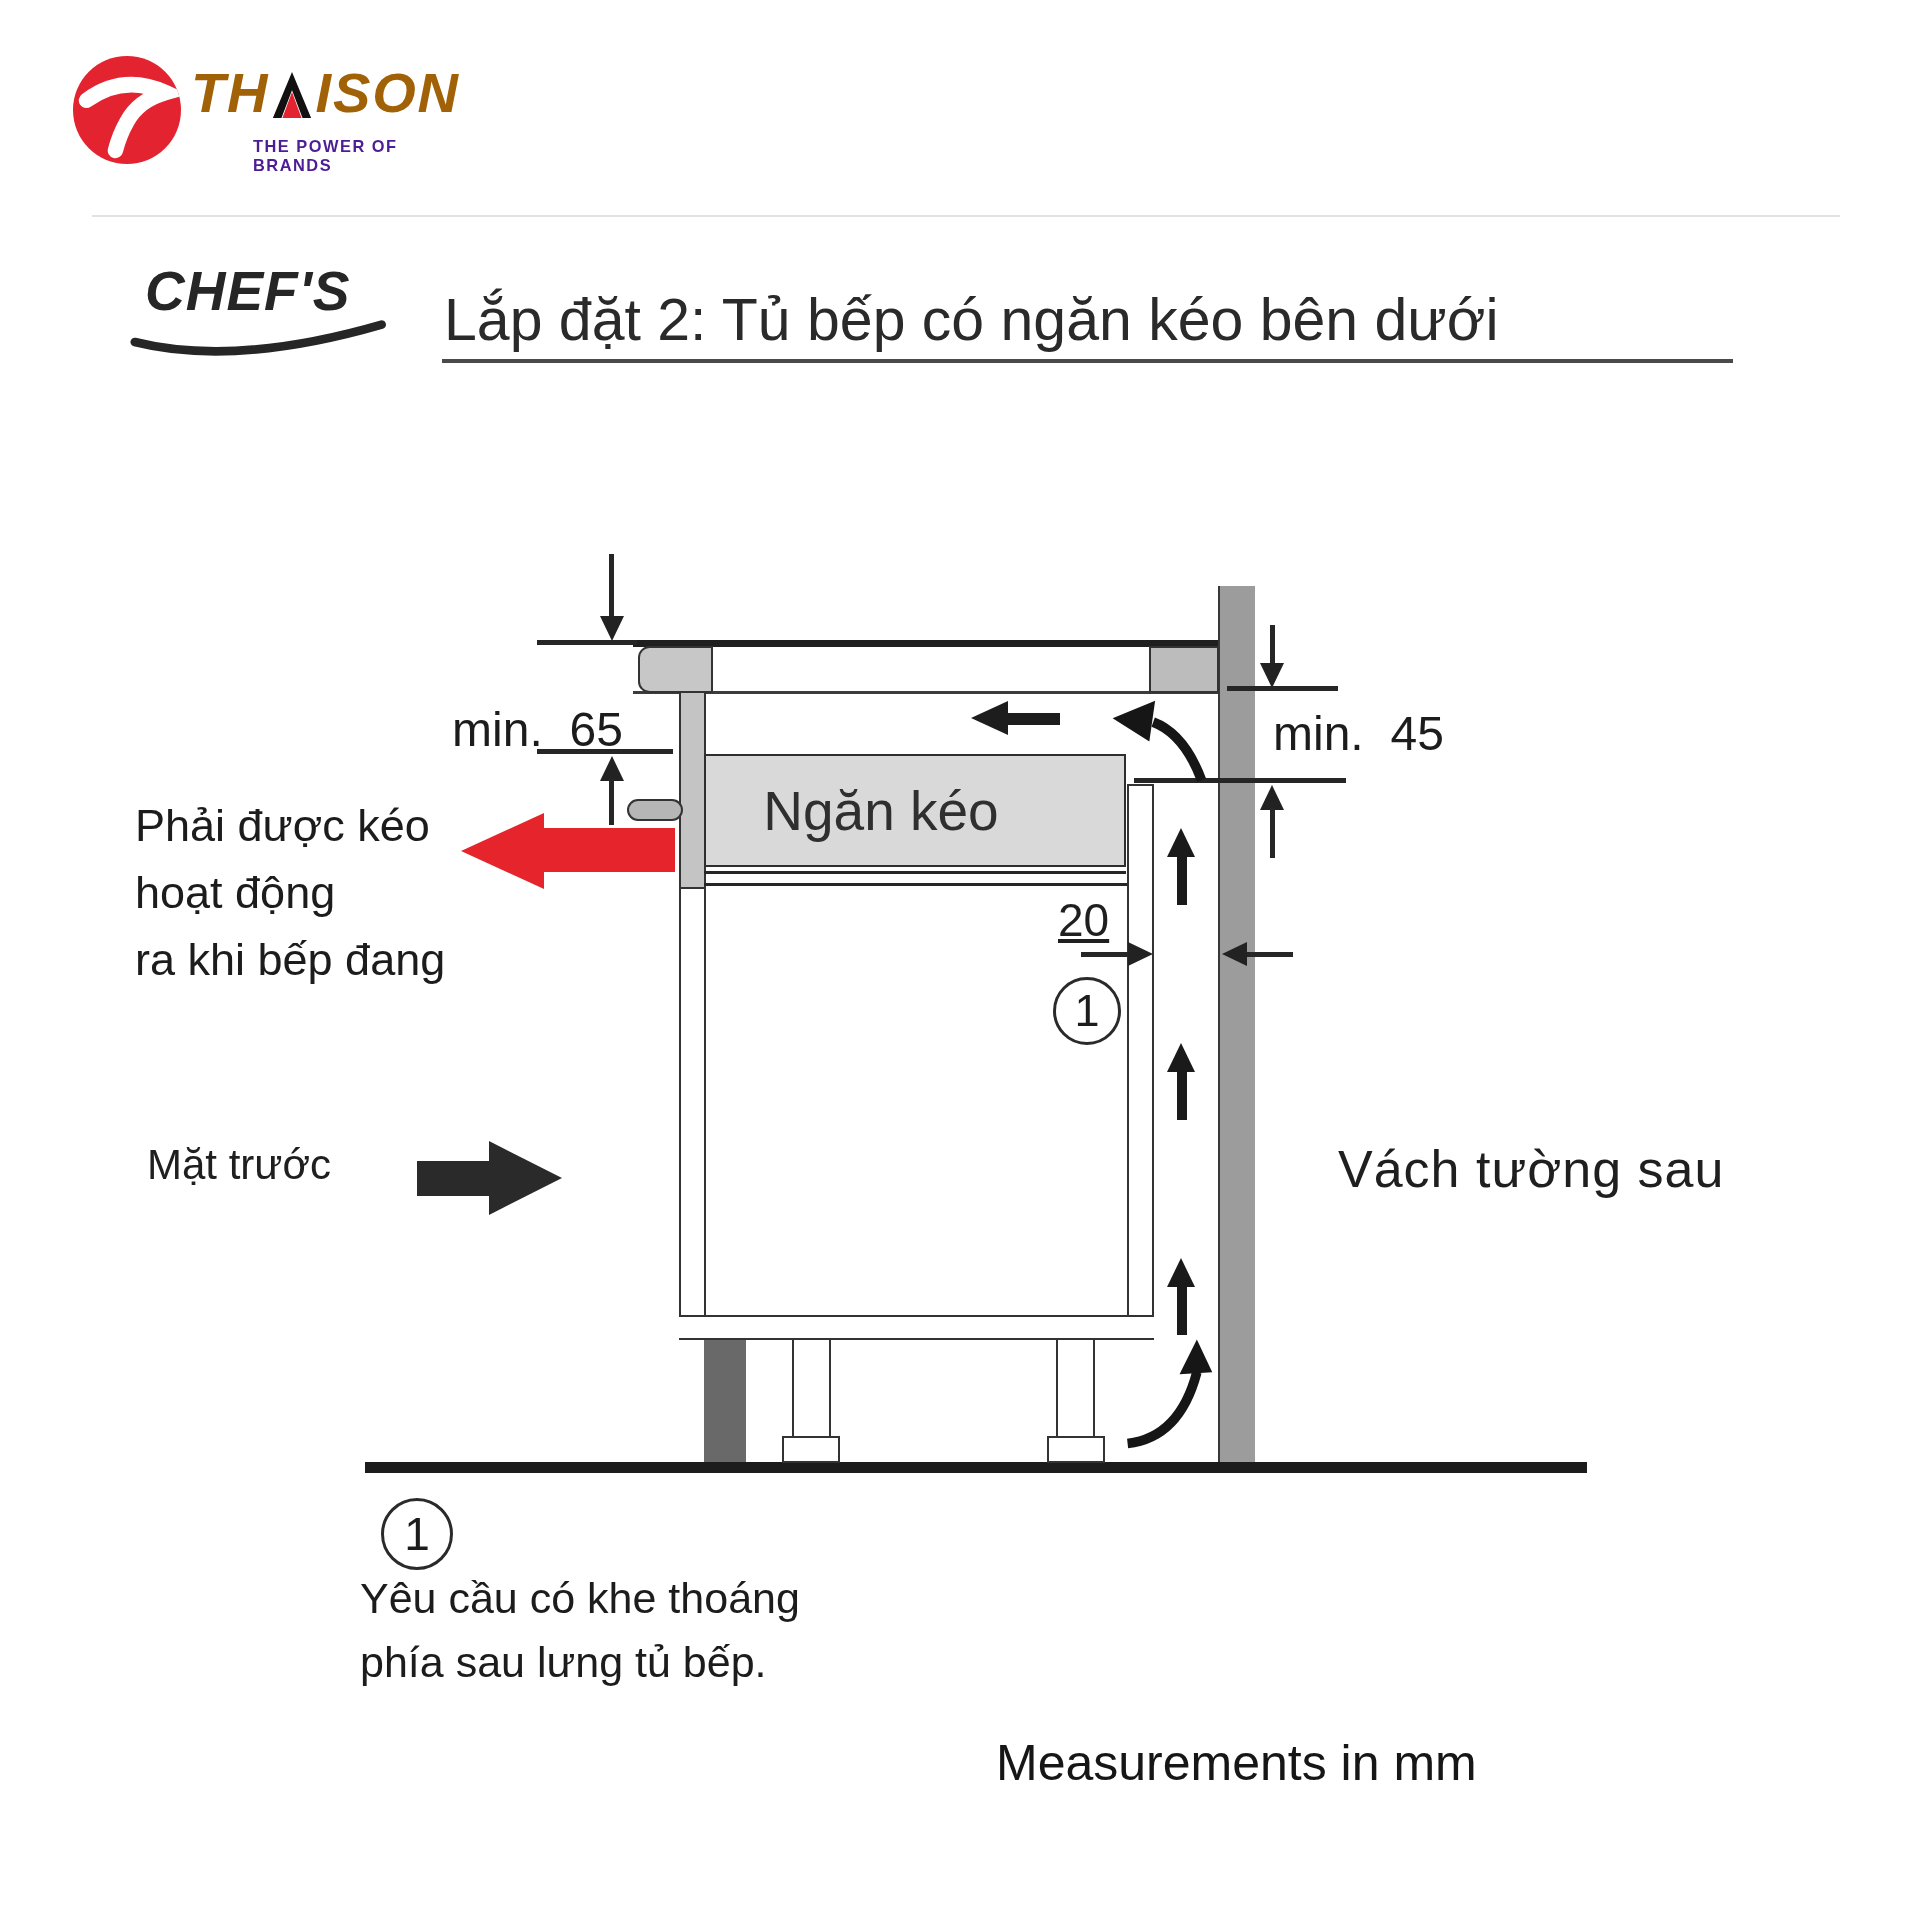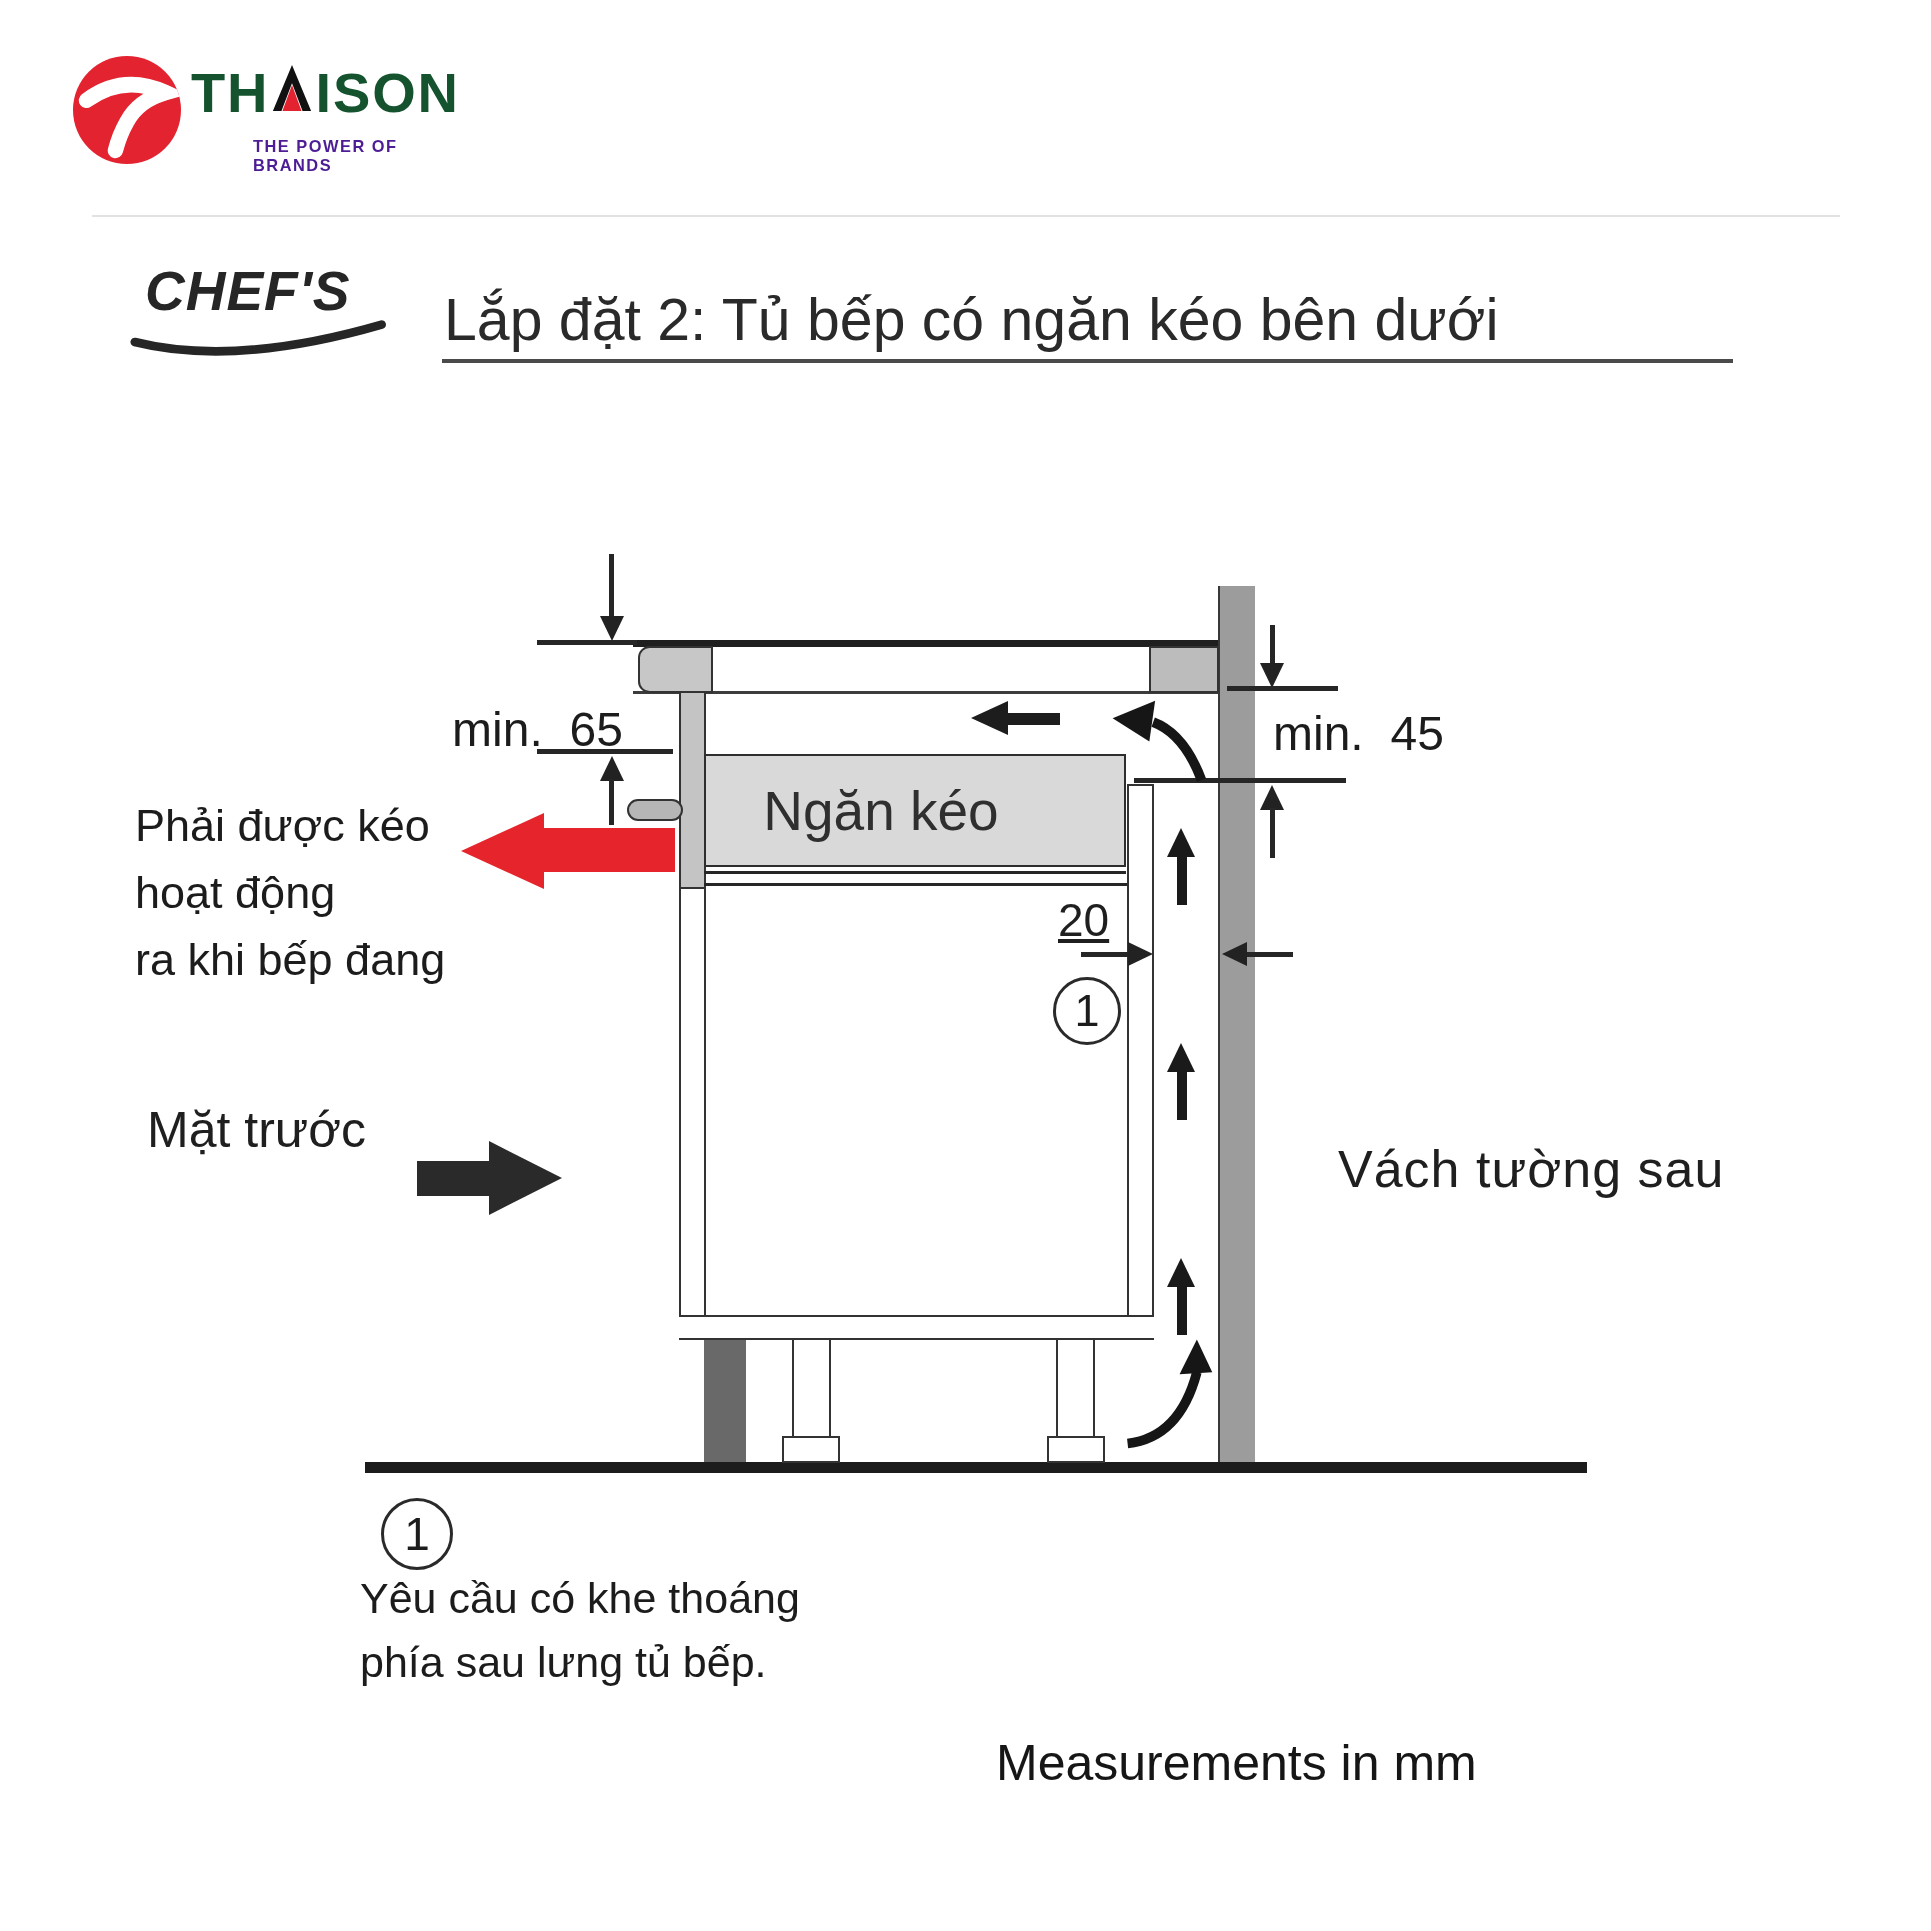--- a/index.html
+++ b/index.html
@@ -24,21 +24,21 @@
 <body>
 
 <div id="page">
 
   <div class="abs" style="left:73px;top:56px;width:406px;height:106px;">
     <div class="abs" style="left:0;top:0;width:108px;height:108px;border-radius:50%;background:#e42330;overflow:hidden;">
       <svg width="108" height="108" viewBox="0 0 112 112">
         <path d="M14,46 Q52,18 96,38 Q68,46 56,68 Q48,82 44,98" fill="none" stroke="#ffffff" stroke-width="16" stroke-linecap="round"></path>
       </svg>
     </div>
-    <div class="abs" style="left:118px;top:3.9px;font-size:56px;font-weight:bold;letter-spacing:1.9px;color:#14532d;display:flex;align-items:flex-start;">
+    <div class="abs" style="left:118px;top:3.9px;font-size:56px;font-weight:bold;letter-spacing:1.9px;color:#a16207;display:flex;align-items:center;font-style:italic;">
       <span>TH</span>
         <svg width="44" height="48" viewBox="0 0 46 50" style="margin:2.9px 1px 0 1px;">
           <polygon points="23,2 43,50 34,50 23,21 12,50 3,50" fill="#111"></polygon>
           <polygon points="23,23 33,50 13,50" fill="#e42330"></polygon>
         </svg>
         <span>ISON</span>
     </div>
     <div class="abs" style="left:180px;top:81px;font-size:16.4px;font-weight:bold;letter-spacing:1.5px;color:#4c1d95;">THE POWER OF BRANDS</div>
   </div>
 
@@ -127,21 +127,21 @@
   </svg>
 
   <div class="tri" style="left:461px;top:813px;border-top:38px solid transparent;border-bottom:38px solid transparent;border-right:83px solid #e5252b;"></div>
   <div class="abs" style="left:542px;top:828px;width:133px;height:44px;background:#e5252b;"></div>
   <div class="abs" style="left:135px;top:792px;font-size:45px;line-height:67px;color:#1c1c1c;">
     <div>Phải được kéo</div>
     <div>hoạt động</div>
     <div>ra khi bếp đang</div>
   </div>
 
-  <div class="txt" style="left:147px;top:1101px;font-size:50px;">Mặt trước</div>
+  <div class="txt" style="left:147px;top:1141px;font-size:42px;">Mặt trước</div>
   <div class="abs" style="left:417px;top:1161px;width:73px;height:35px;background:#2a2a2a;"></div>
   <div class="tri" style="left:489px;top:1141px;border-top:37px solid transparent;border-bottom:37px solid transparent;border-left:73px solid #2a2a2a;"></div>
 
   <div class="txt" style="left:1338px;top:1139px;font-size:52px;letter-spacing:1px;">Vách tường sau</div>
 
   <div class="circ" style="left:381px;top:1498px;width:66px;height:66px;font-size:46px;">
     <span>1</span>
   </div>
   <div class="abs" style="left:360px;top:1566px;font-size:43px;line-height:64px;color:#1c1c1c;">
     <div>Yêu cầu có khe thoáng</div>

